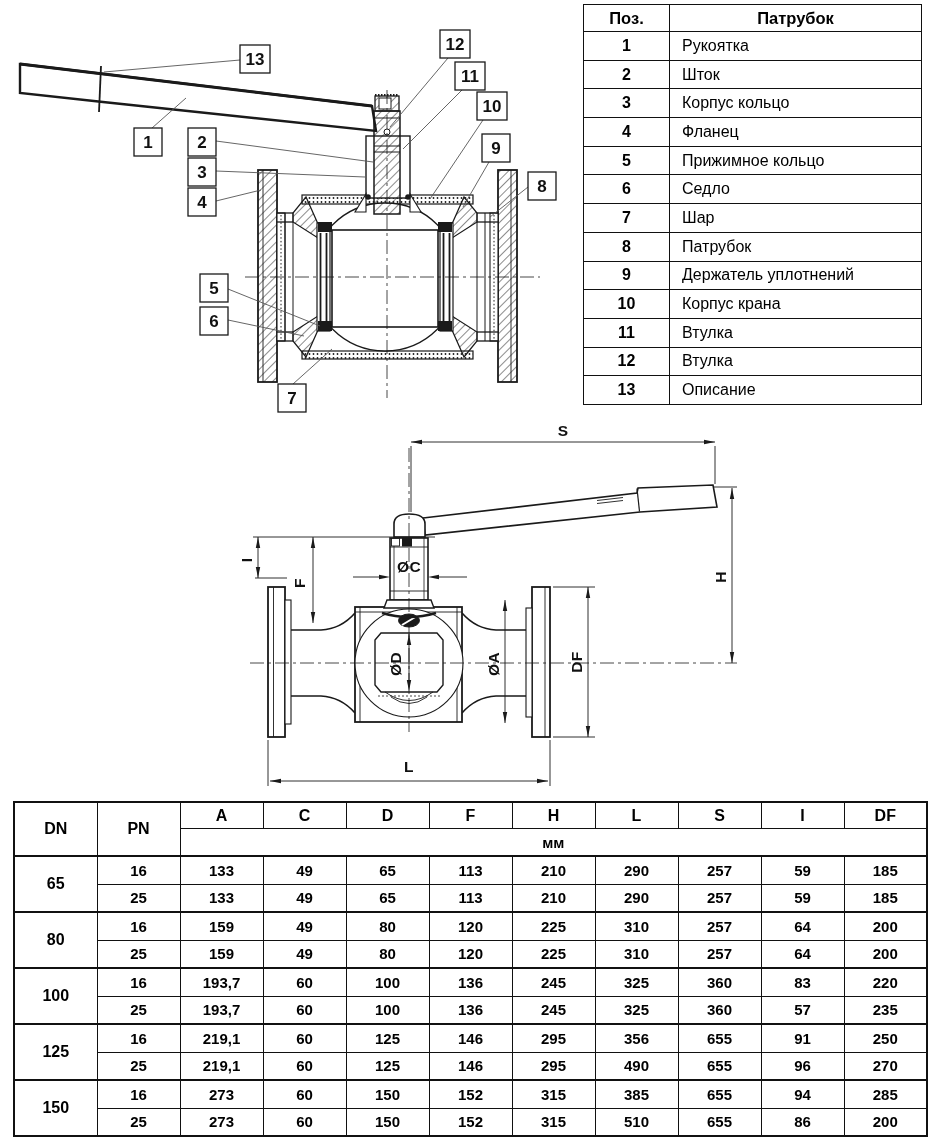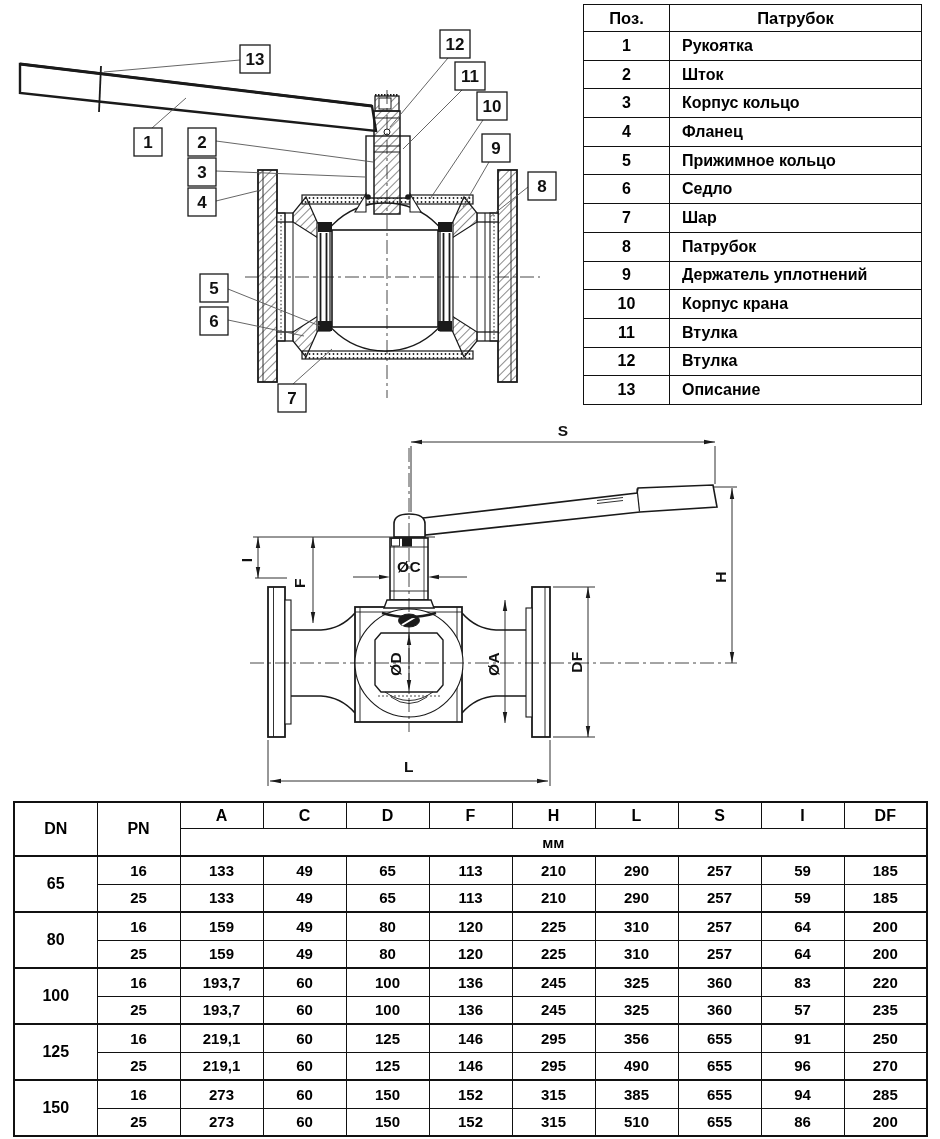--- a/index.html
+++ b/index.html
@@ -10,21 +10,21 @@
   .abs{position:absolute;}
   svg text{fill:#111;}
   .dimlbl{font-size:15.5px;font-weight:bold;letter-spacing:.3px;}
   .callout-num{font-size:17px;font-weight:bold;}
 
   
   #parts-table{border-collapse:collapse;table-layout:fixed;width:339px;height:401px;}
   #parts-table th,#parts-table td{border:1.7px solid #111;padding:0 0 0 0;vertical-align:middle;}
   #parts-table th{font-size:16.5px;font-weight:bold;text-align:center;height:26px;}
   #parts-table td.c{text-align:center;font-weight:bold;font-size:16px;}
-  #parts-table td.l{text-align:left;padding-left:12px;font-weight:bold;font-size:16px;}
+  #parts-table td.l{text-align:left;padding-left:12px;font-weight:normal;font-size:16px;}
 
   
   #dims-table{border-collapse:collapse;table-layout:fixed;width:915px;height:334px;border:2.6px solid #111;padding-left:8px;}
   #dims-table th,#dims-table td{border:1.5px solid #111;text-align:center;vertical-align:middle;
     font-weight:bold;font-size:15px;padding:0;}
   #dims-table th{font-size:16px;height:25px;}
   #dims-table tr.unit-row td{border-bottom:2.6px solid #111;height:26px;}
   #dims-table tr.group-start td{border-top:2.6px solid #111;}
   #dims-table td.dn{font-size:16px;}
   #dims-table tbody tr{height:28px;}

